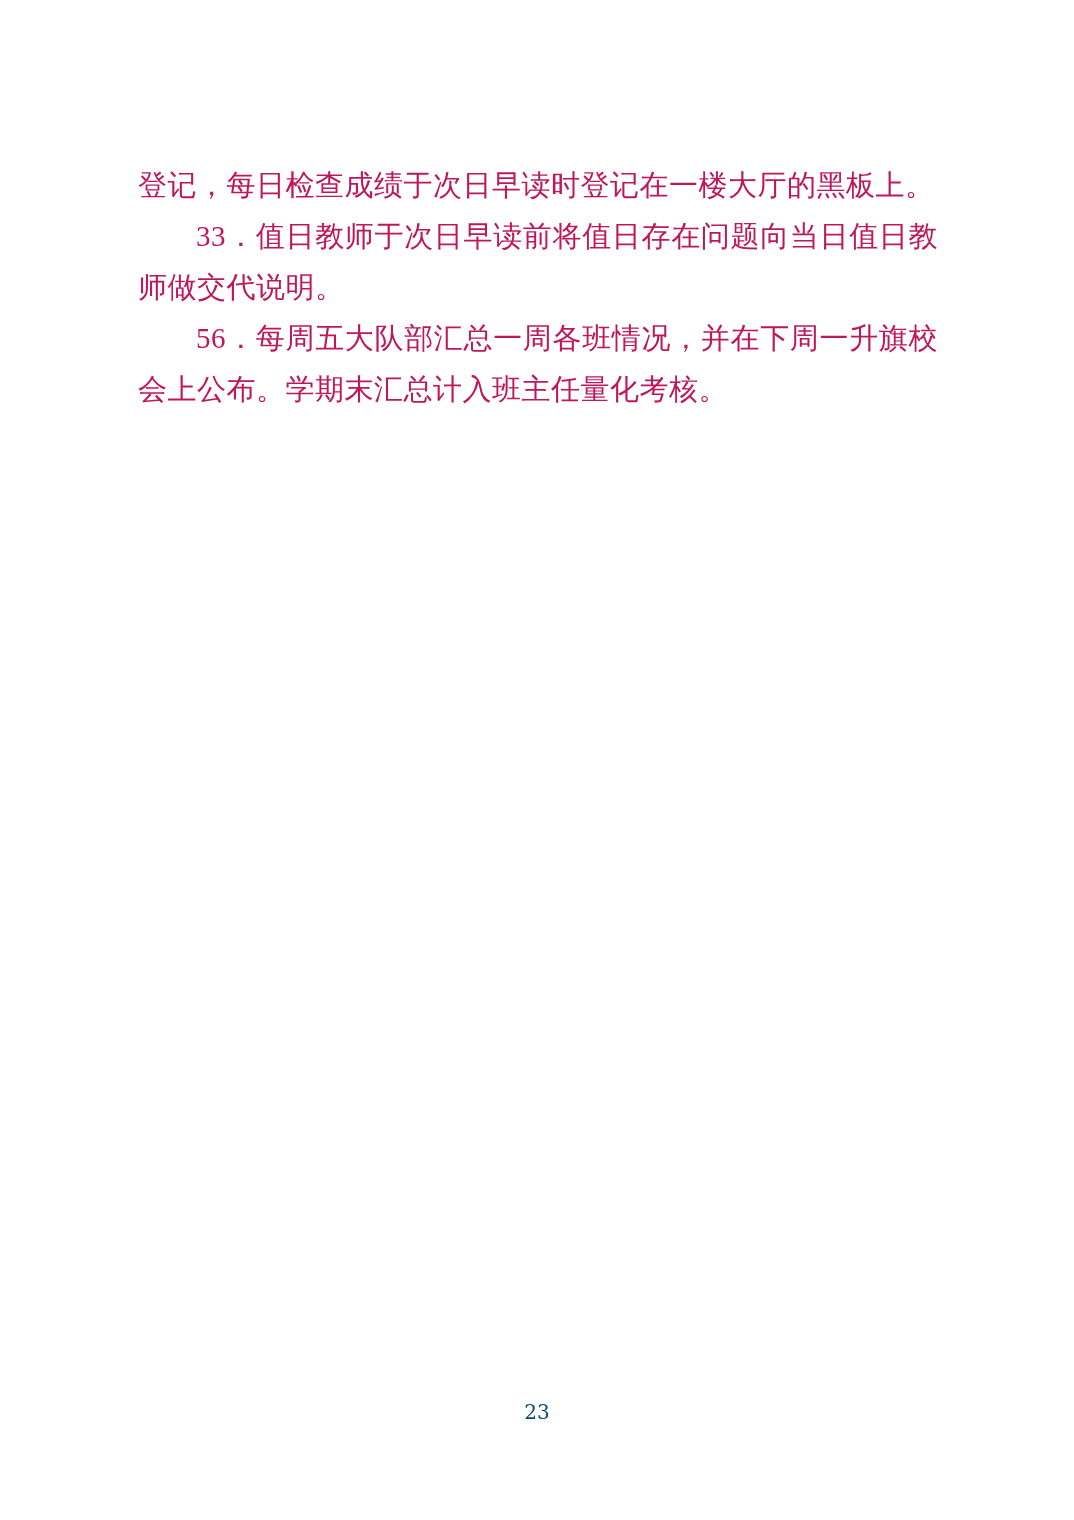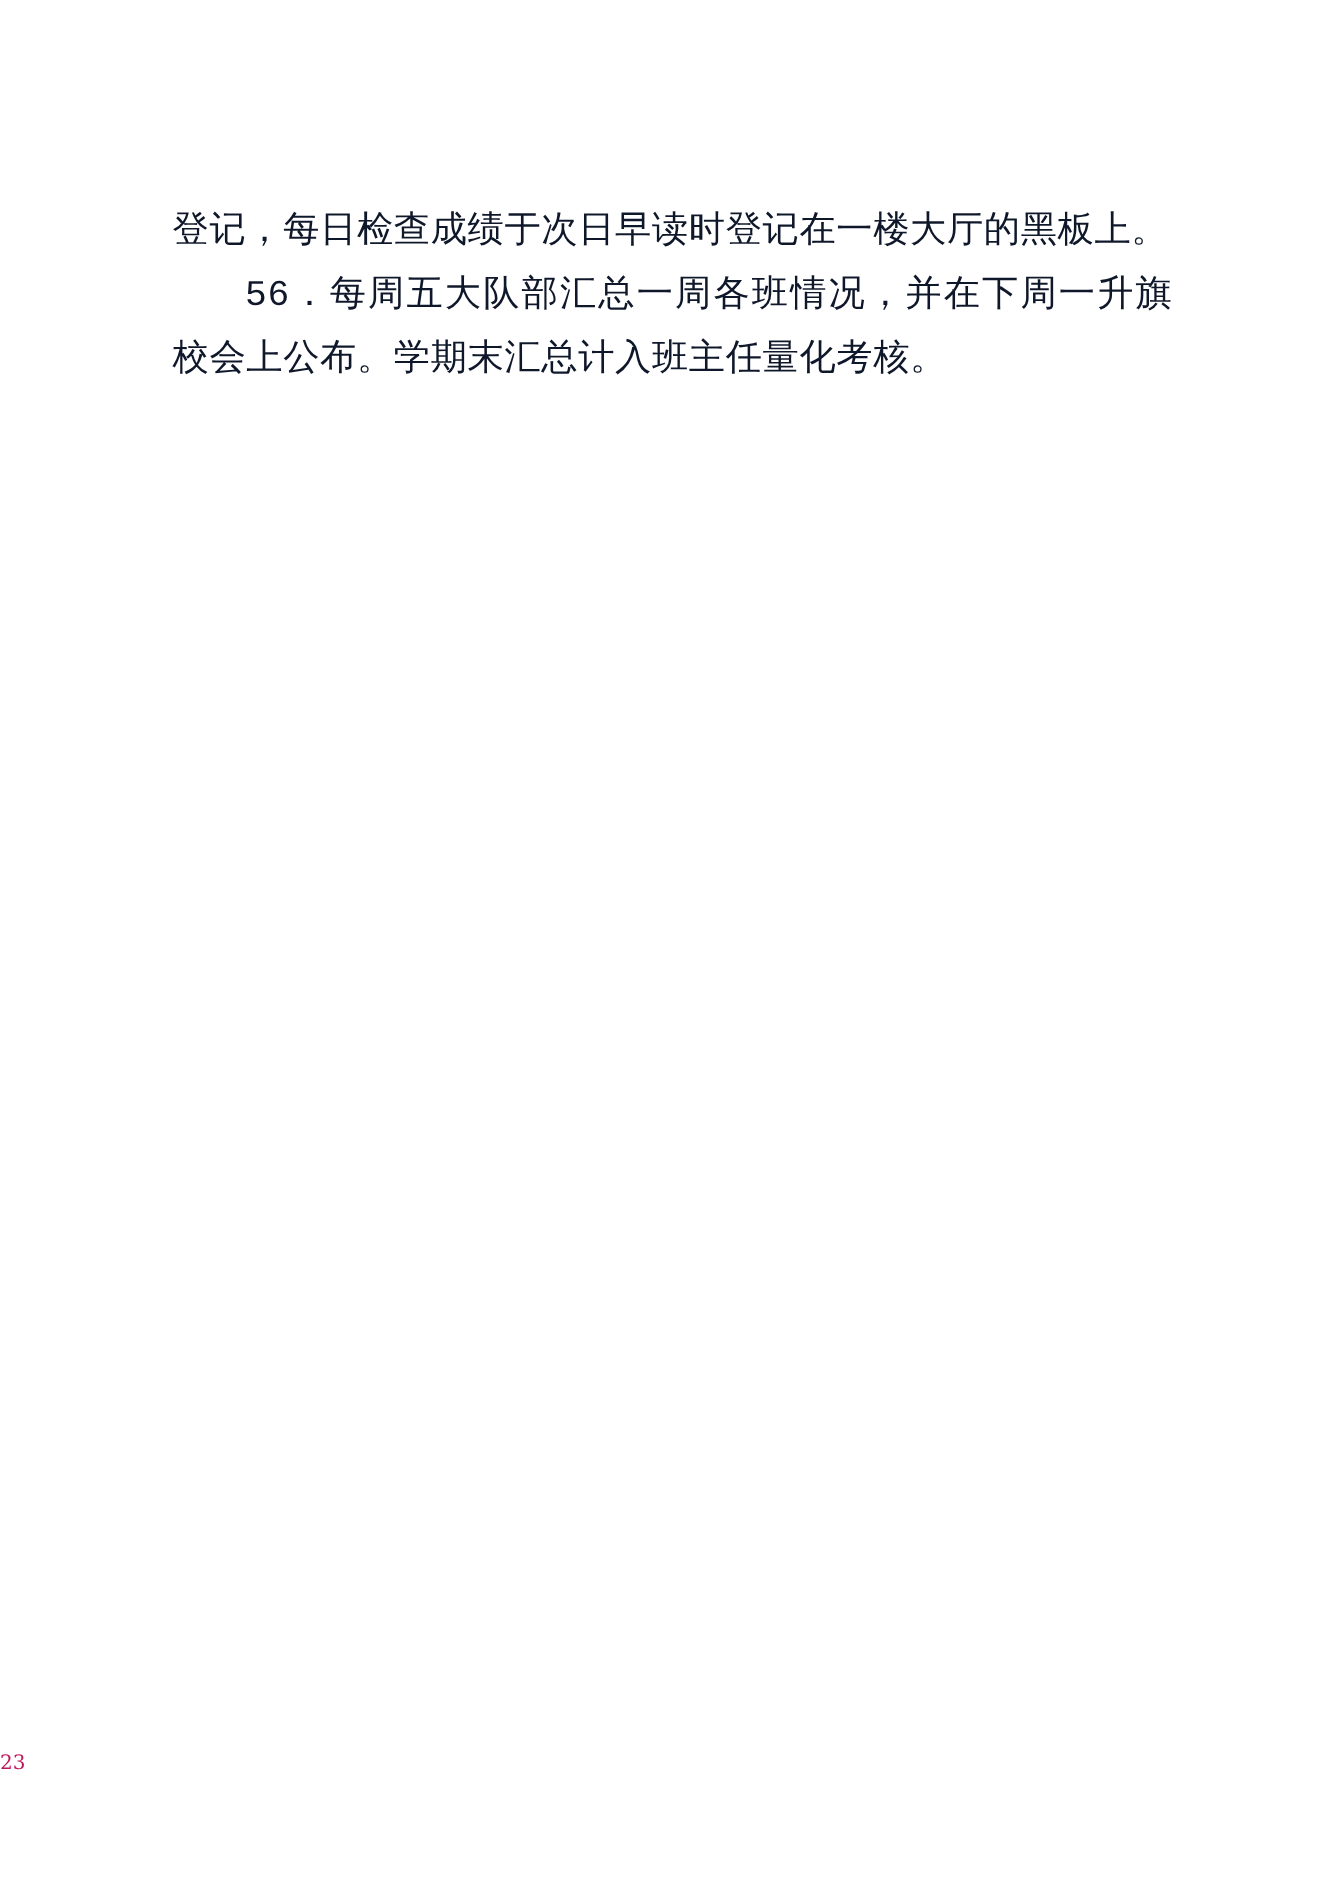--- a/index.html
+++ b/index.html
@@ -29,41 +29,43 @@
     left: 138px;
     width: 800px;
   }
   .para {
     font-size: 29px;
     line-height: 51px;
     text-align: justify;
     text-justify: inter-ideograph;
     letter-spacing: 0.5px;
     margin: 0 0 0 0;
-    color: #0f172a;
-    font-family: Liberation Mono, monospace;
+    color: #be185d;
+    font-family: Liberation Serif, serif;
   }
   .para.indent {
     text-indent: 58px;
   }
   .page-number {
     position: absolute;
     top: 1400px;
     left: 0;
     width: 1074px;
-    font-size: 16px;
-    color: #be185d;
+    text-align: center;
+    font-size: 20px;
+    color: #0c4a6e;
     font-family: "DejaVu Serif", "Liberation Serif", serif;
   }
 </style>
 </head>
 <body>
 
 <div class="page">
 
   <div class="content">
     <p class="para">登记，每日检查成绩于次日早读时登记在一楼大厅的黑板上。</p>
+    <p class="para indent">33．值日教师于次日早读前将值日存在问题向当日值日教师做交代说明。</p>
     <p class="para indent">56．每周五大队部汇总一周各班情况，并在下周一升旗校会上公布。学期末汇总计入班主任量化考核。</p>
   </div>
 
   <div class="page-number">23</div>
 
 </div>
 
 </body></html>

